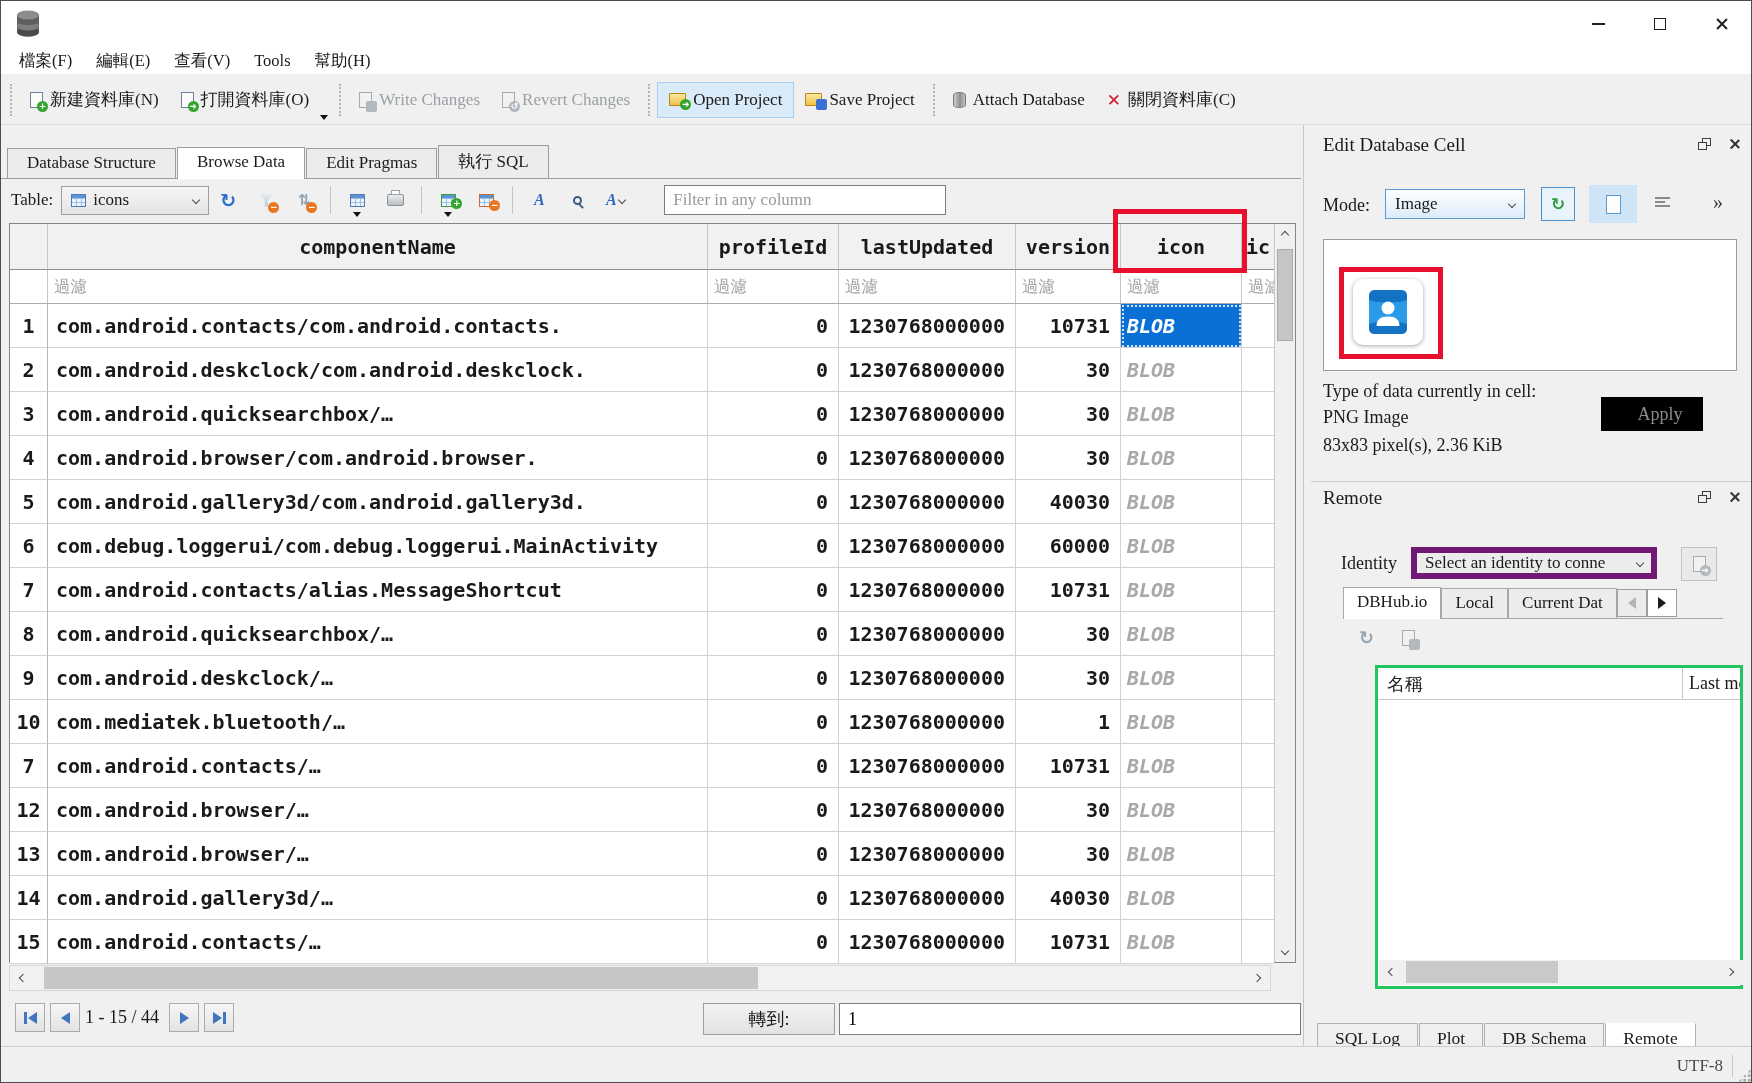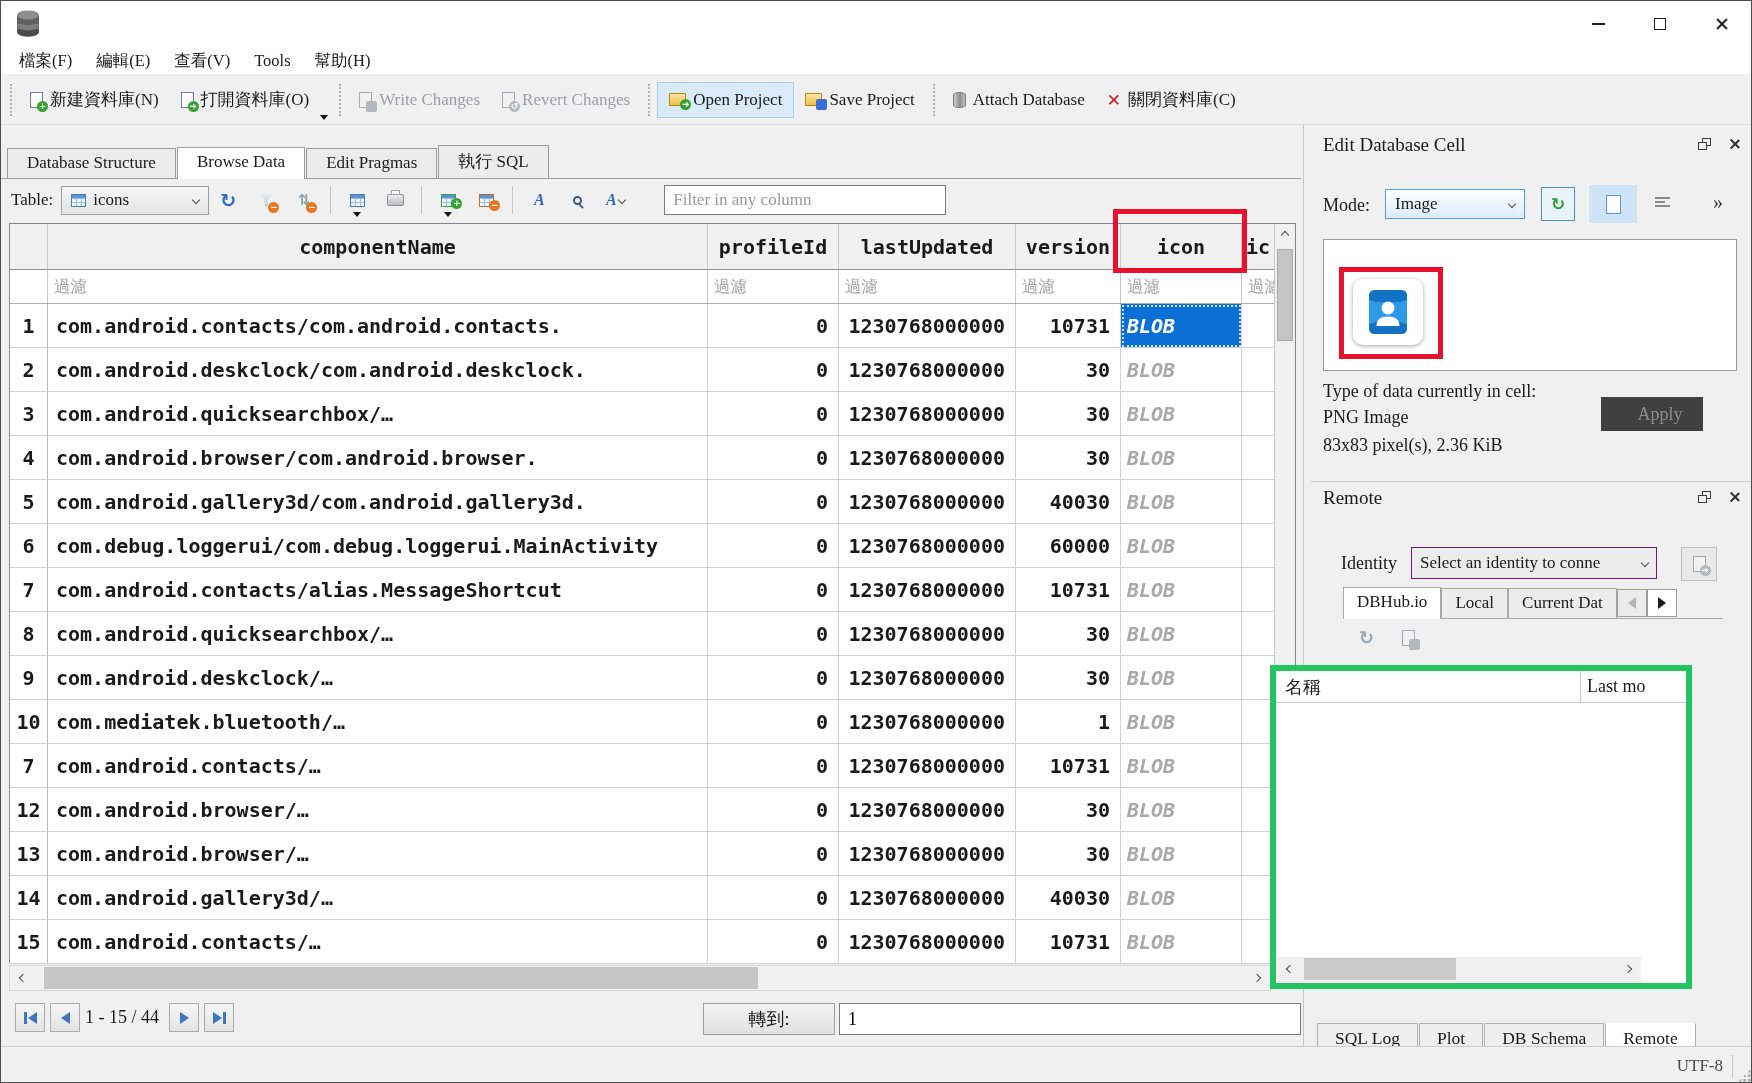--- a/index.html
+++ b/index.html
@@ -132,38 +132,38 @@
   .glyph-green{color:#2f9e38;font:bold 17px "DejaVu Sans",sans-serif;}
   #btn-doc{left:1588px;top:184px;width:48px;height:38px;background:#cfe4f6;display:flex;align-items:center;justify-content:center;}
   #ic-indent{left:1654px;top:196px;display:flex;flex-direction:column;gap:2px;}
   #ic-indent span{height:2px;background:#8a8a8a;}
   #ic-overflow{left:1712px;top:190px;font-size:20px;color:#333;}
 
   #preview-box{left:1322px;top:238px;width:414px;height:132px;background:#fff;border:1px solid #9a9a9a;}
   #preview-card{left:1352px;top:278px;width:70px;height:66px;background:#fff;border-radius:10px;box-shadow:0 1px 4px rgba(0,0,0,.35);display:flex;align-items:center;justify-content:center;}
   #type-caption{left:1322px;top:380px;font-size:18px;}
   #type-value{left:1322px;top:406px;font-size:18px;}
-  #apply-btn{left:1600px;top:396px;width:102px;height:34px;background:#404040;color:#8d8d8d;display:flex;align-items:center;justify-content:center;font-size:18px;padding-left:16px;}
+  #apply-btn{left:1600px;top:396px;width:102px;height:34px;background:#000000;color:#8d8d8d;display:flex;align-items:center;justify-content:center;font-size:18px;padding-left:16px;}
   #size-info{left:1322px;top:434px;font-size:18px;}
 
   #identity-label{left:1340px;top:552px;font-size:18px;}
-  #identity-combo{left:1410px;top:546px;width:246px;height:32px;display:flex;align-items:center;justify-content:space-between;padding:0 8px;background:#ececec;border:1px solid #701a75;font-size:17px;white-space:nowrap;overflow:hidden;}
+  #identity-combo{left:1410px;top:546px;width:246px;height:32px;display:flex;align-items:center;justify-content:space-between;padding:0 8px;background:#ececec;border:6px solid #701a75;font-size:17px;white-space:nowrap;overflow:hidden;}
   #identity-btn{left:1680px;top:546px;width:36px;height:34px;background:#e9e9e9;border:1px solid #c2c2c2;display:flex;align-items:center;justify-content:center;}
   #remote-tabs{left:1342px;top:586px;width:380px;height:32px;display:flex;align-items:flex-end;border-bottom:1px solid #a8a8a8;}
   .rtab{padding:4px 13px 5px;border:1px solid #a8a8a8;border-bottom:none;background:#ececec;font-size:17px;white-space:nowrap;overflow:hidden;}
   .rtab.active{background:#fff;margin-bottom:-1px;padding-bottom:7px;}
   .rtab.clip{max-width:112px;}
   .spin{width:30px;height:28px;border:1px solid #9d9d9d;background:#ececec;display:flex;align-items:center;justify-content:center;margin-bottom:1px;}
   .spin.ena{background:#fff;}
   .tri-sm-l{width:0;height:0;border-right:8px solid #b5b5b5;border-top:6px solid transparent;border-bottom:6px solid transparent;}
   .tri-sm-r{width:0;height:0;border-left:8px solid #1a1a1a;border-top:6px solid transparent;border-bottom:6px solid transparent;}
   #remote-icons{left:1358px;top:626px;display:flex;gap:28px;align-items:center;}
   .glyph-dim{color:#98a6b2;font:bold 18px "DejaVu Sans",sans-serif;}
 
-  #remote-tree{left:1269px;top:664px;width:422px;height:324px;background:#fff;border:6px solid #22c55e;}
+  #remote-tree{left:1374px;top:664px;width:368px;height:324px;background:#fff;border:3px solid #22c55e;}
   #tree-head{display:flex;height:32px;border-bottom:1px solid #c8c8c8;font-size:18px;}
   #tree-head .th-name{width:305px;display:flex;align-items:center;padding-left:9px;border-right:1px solid #c8c8c8;}
   #tree-head .th-mod{flex:1;display:flex;align-items:center;padding-left:6px;overflow:hidden;white-space:nowrap;}
   #tree-scroll{position:absolute;left:1px;bottom:1px;width:364px;height:25px;background:#f0f0f0;}
   #tree-thumb{position:absolute;left:27px;top:1px;width:152px;height:22px;background:#c9c9c9;}
   #tree-scroll .sb-h{position:absolute;top:0;width:26px;height:24px;display:flex;align-items:center;justify-content:center;}
 
   #bottom-tabs{left:1316px;top:1022px;display:flex;align-items:flex-start;}
   .btab{padding:4px 17px 6px;border:1px solid #b0b0b0;border-top:1px solid #b0b0b0;background:#efefef;font-size:17.5px;margin-right:1px;}
   .btab.active{background:#fff;border-top:1px solid #fff;}

